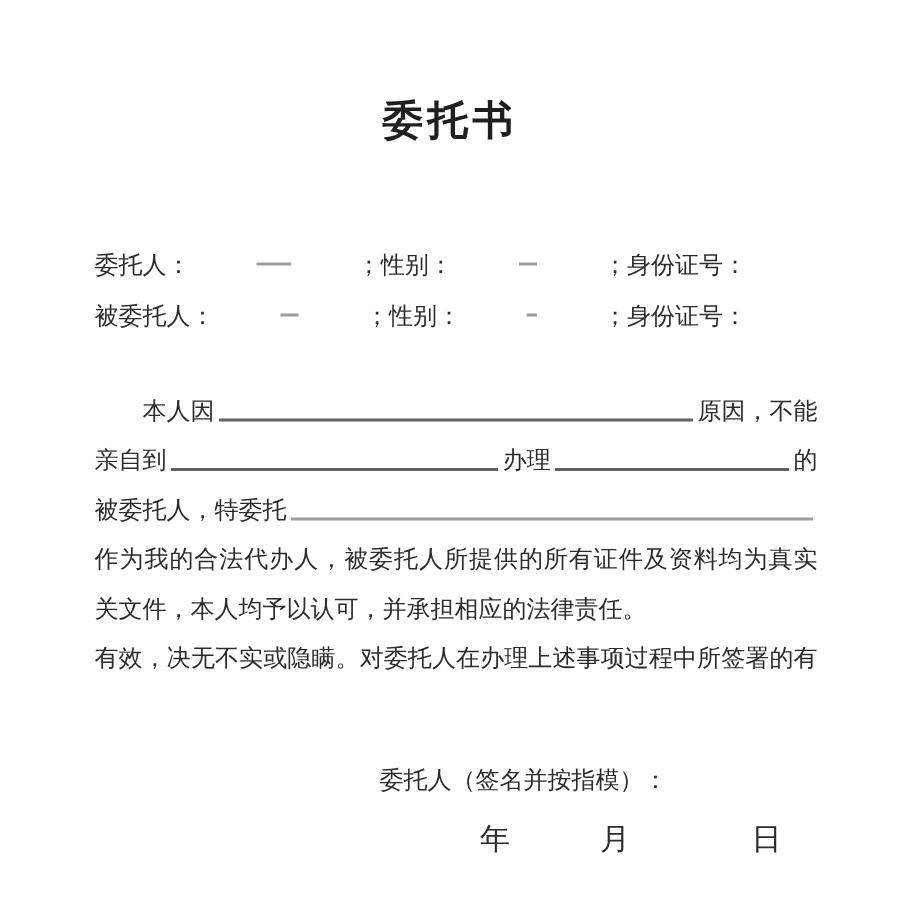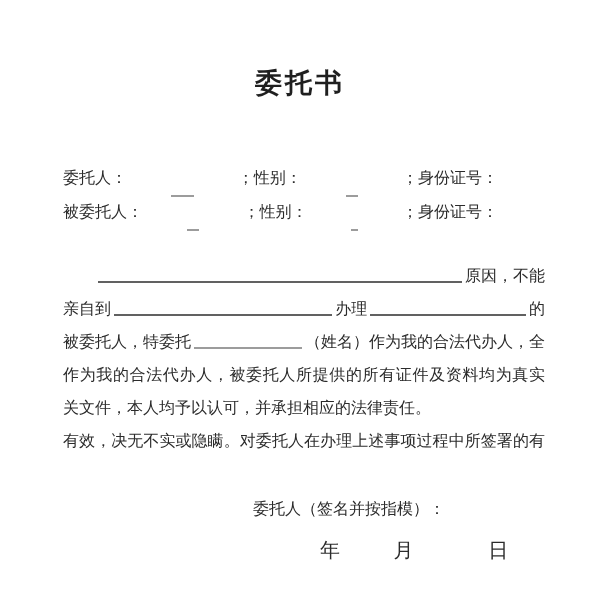--- a/index.html
+++ b/index.html
@@ -1,36 +1,36 @@
 <!DOCTYPE html>
 <html><head>
 <meta charset="utf-8">
 <style>
   html,body{margin:0;padding:0;background:#ffffff;}
   .page{
     position:relative;
     width:600px;height:600px;
     background:#ffffff;
-    font-family:Liberation Sans, sans-serif;
+    font-family:Liberation Mono, monospace;
     color:#2b2b2b;
     overflow:hidden;
   }
   .title{
     padding-top:70px;
     text-align:center;
     font-size:27px;
     line-height:27px;
     font-weight:700;
     letter-spacing:3px;
     color:#1f1f1f;
   }
   .content{margin:0 55px 0 63px;}
   .info{margin-top:64px;}
   .info-line{
-    display:flex;align-items:flex-end;
+    display:flex;align-items:flex-start;
     height:34px;line-height:34px;
     font-size:16px;white-space:nowrap;gap:41px;
   }
   .para{margin-top:30px;}
   .para-line{
     display:flex;align-items:baseline;
     height:33px;line-height:33px;
     font-size:16px;white-space:nowrap;
   }
   .para-line.full{
@@ -46,21 +46,21 @@
     margin:0 3px;
     flex-shrink:1;
   }
   .blank.dark{border-bottom-color:#616161;}
   .b-grow{flex-grow:1;}
   .b-grow-lg{flex-grow:1.4;}
   .w62{width:62px;}
   .w33{width:33px;}
   .indent{display:inline-block;width:32px;flex:0 0 32px;}
   .sig-row{
-    margin-top:42px;
+    margin-top:54px;
     padding-left:190px;
     font-size:16px;line-height:20px;height:20px;
     white-space:nowrap;
   }
   .date-row{
     margin-top:21px;
     padding-left:257px;
     font-size:20px;line-height:20px;height:20px;
     white-space:nowrap;
   }
@@ -91,34 +91,34 @@
         <span>；性别：</span>
         <span class="blank w33"></span>
         <span>；身份证号：</span>
         <span class="blank b-grow"></span>
       </div>
     </div>
 
     <div class="para">
       <div class="para-line">
         <span class="indent"></span>
+        <span>本人因</span>
         <span class="blank dark b-grow"></span>
         <span>原因，不能</span>
       </div>
       <div class="para-line">
         <span>亲自到</span>
         <span class="blank dark b-grow-lg"></span>
         <span>办理</span>
         <span class="blank dark b-grow"></span>
         <span>的</span>
       </div>
       <div class="para-line">
         <span>被委托人，特委托</span>
         <span class="blank b-grow"></span>
-        <span>（姓名）作为我的合法代办人，全</span>
       </div>
       <div class="para-line full">作为我的合法代办人，被委托人所提供的所有证件及资料均为真实</div>
       <div class="para-line">关文件，本人均予以认可，并承担相应的法律责任。</div>
       <div class="para-line full">有效，决无不实或隐瞒。对委托人在办理上述事项过程中所签署的有</div>
     </div>
 
     <div class="sig-row">
       <span>委托人（签名并按指模）：</span>
     </div>
 

